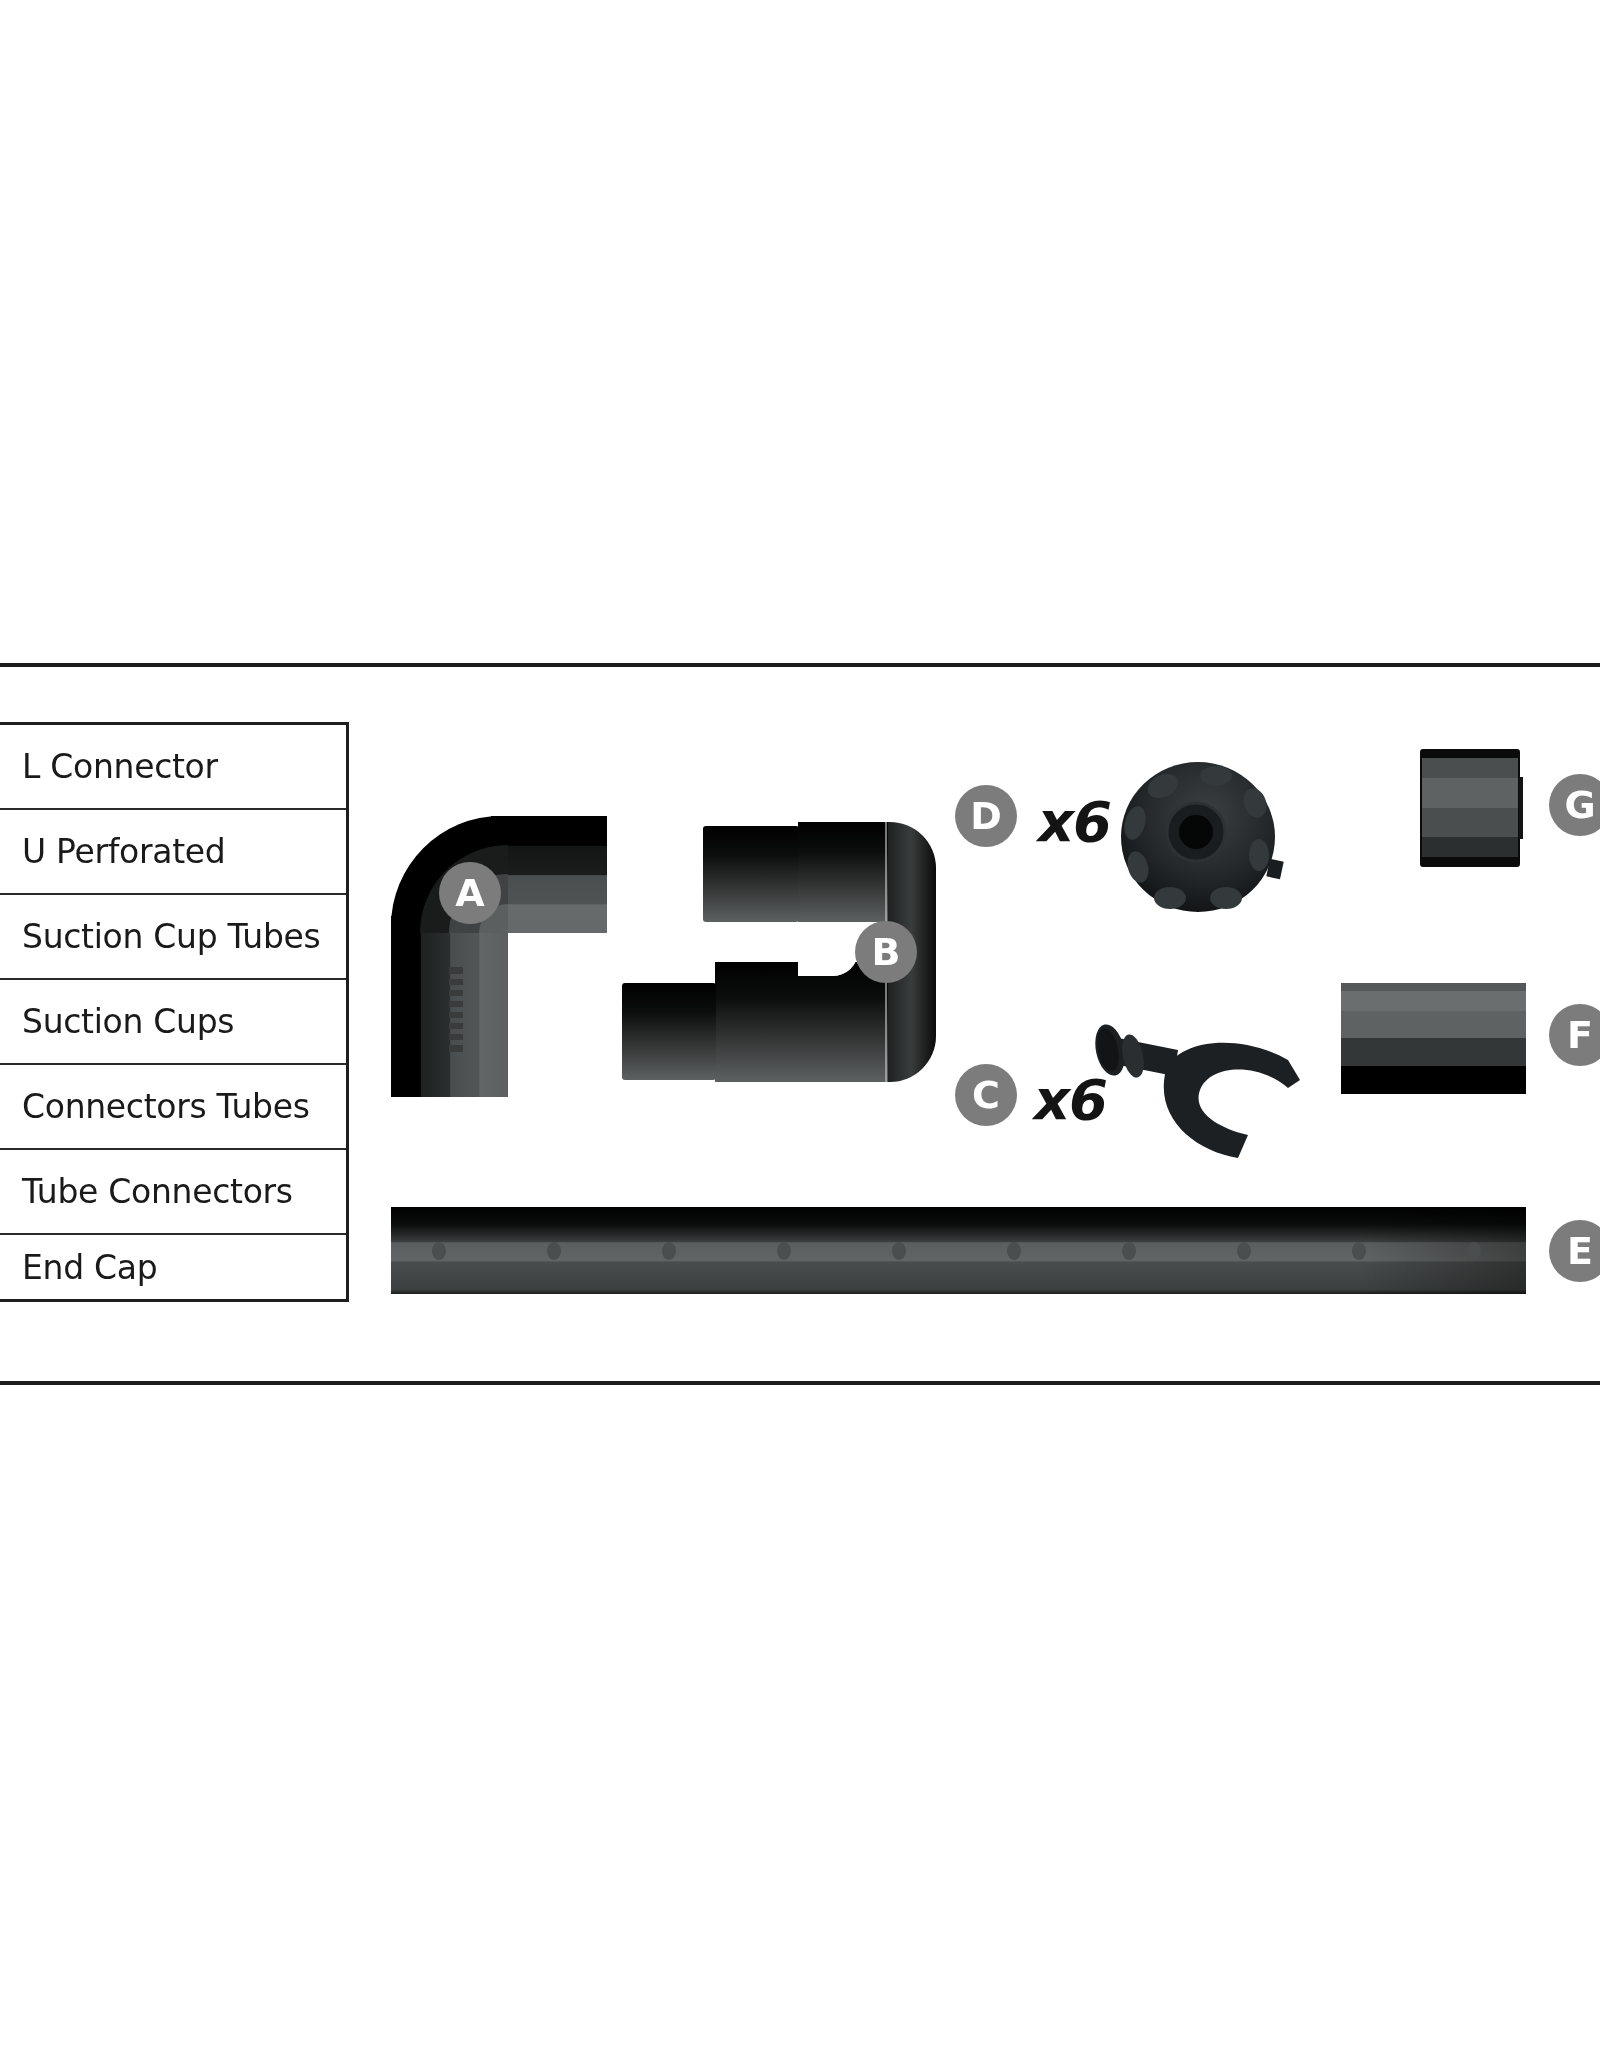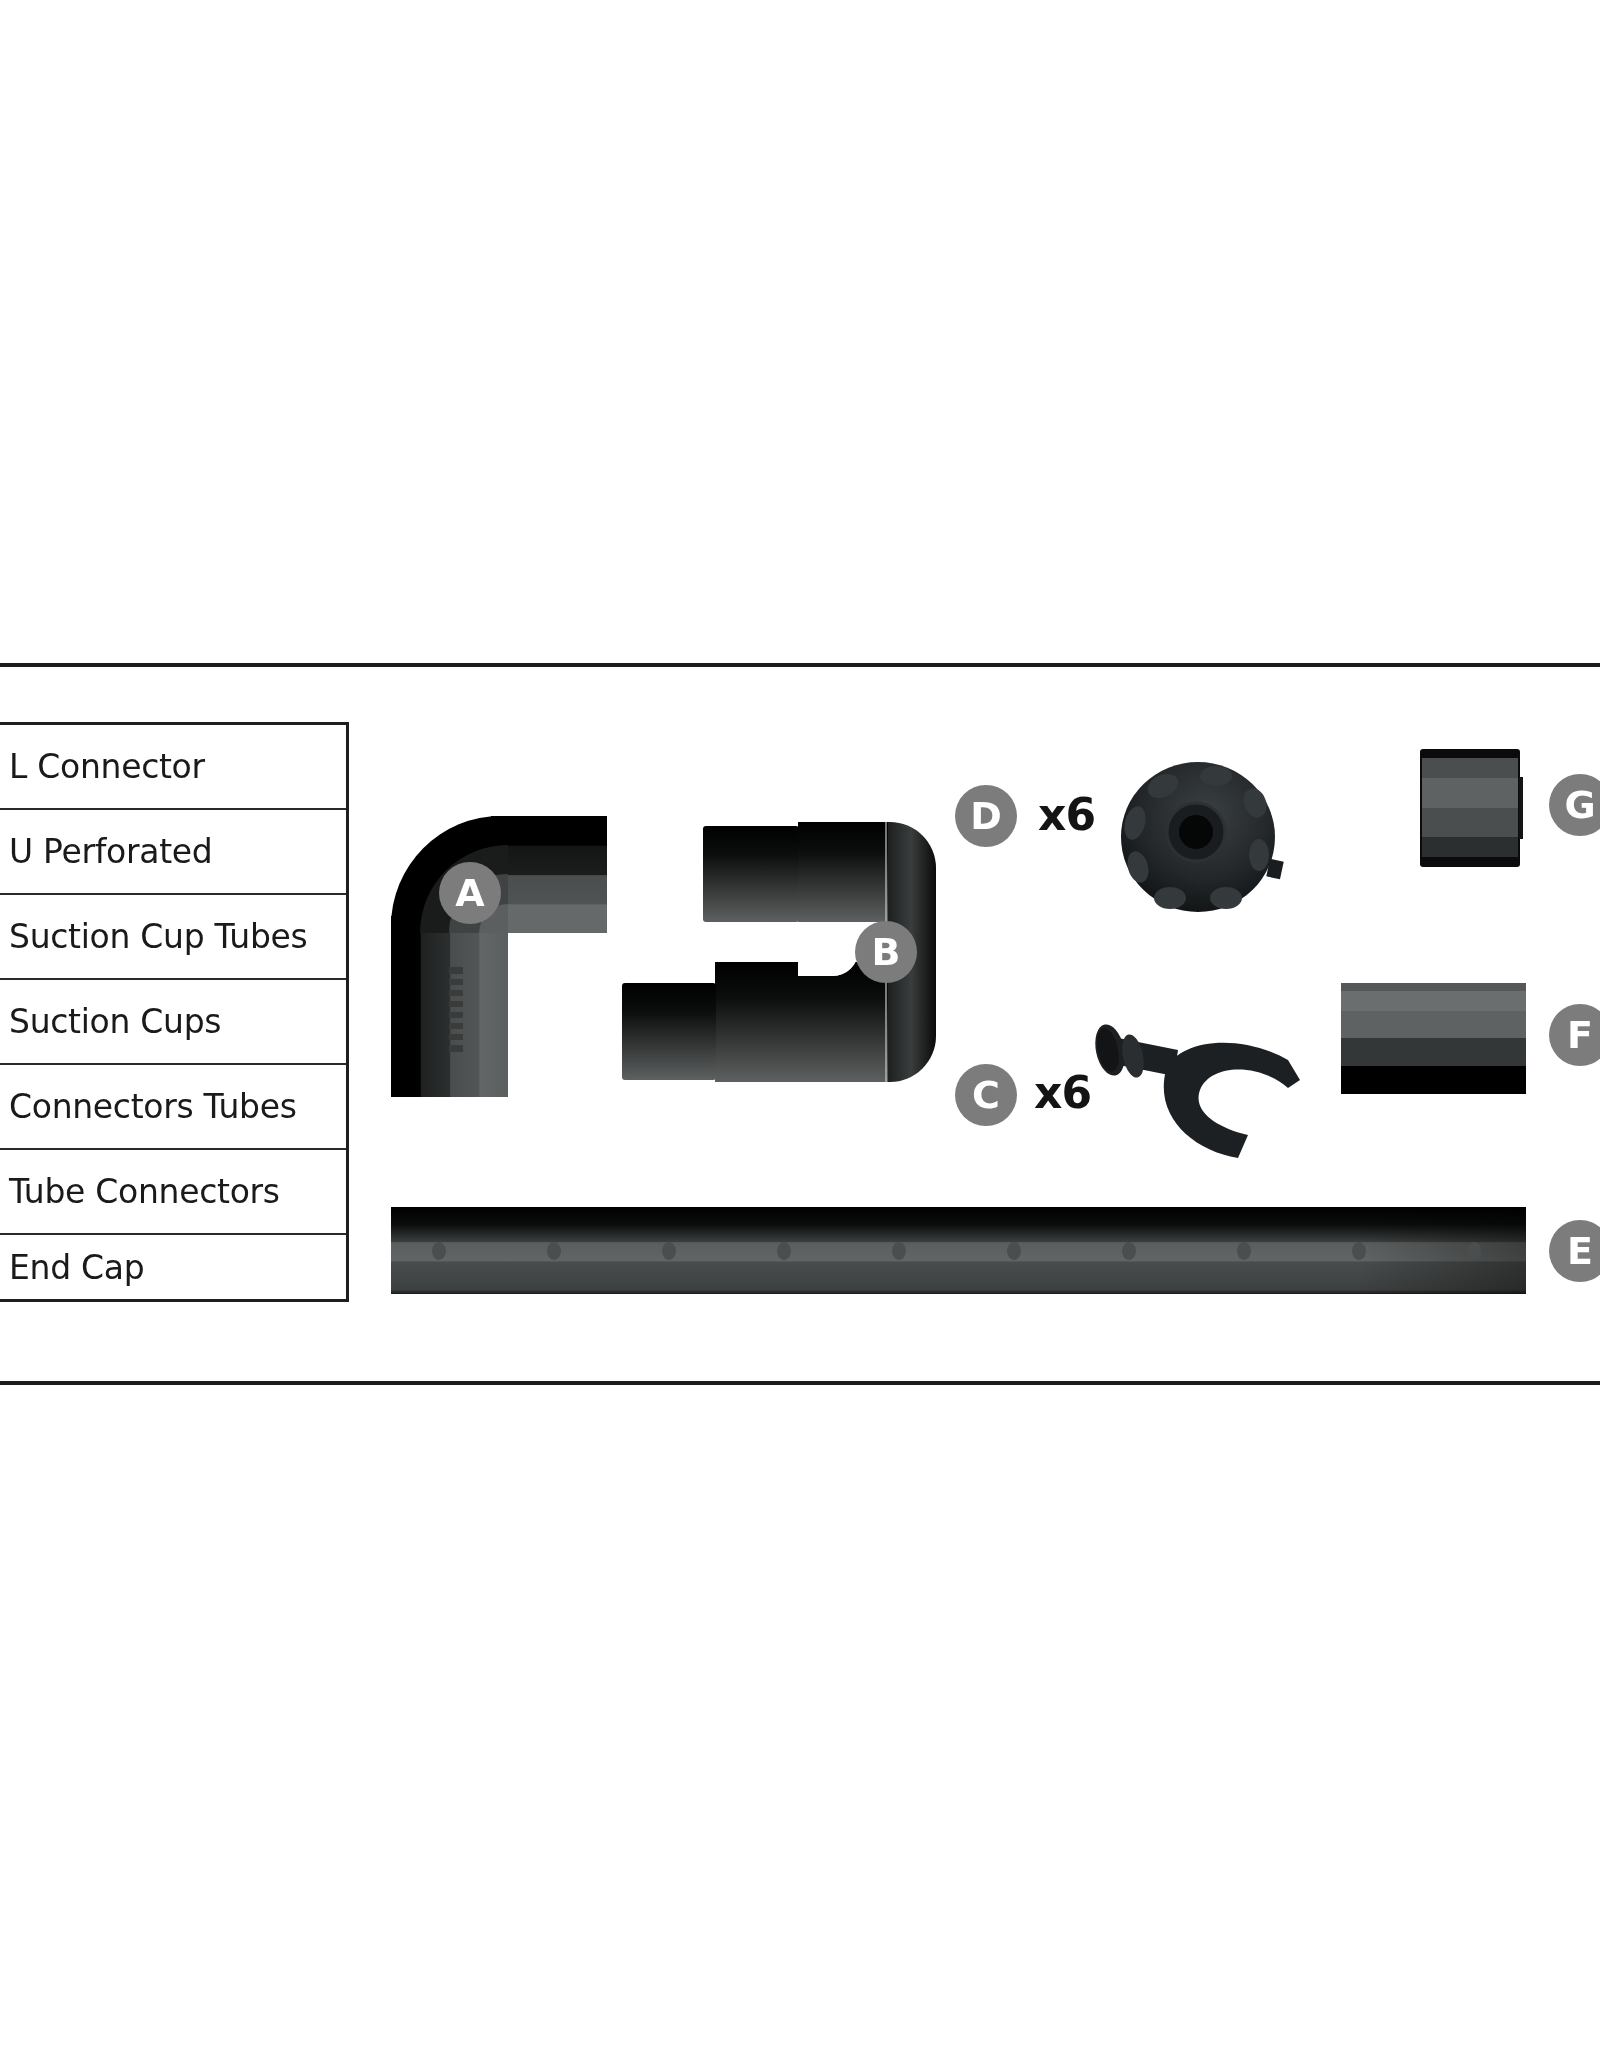--- a/index.html
+++ b/index.html
@@ -13,34 +13,34 @@
   }
   .rule.top { top: 663px; }
   .rule.bottom { top: 1381px; }
 
   .parts-table {
     position: absolute; left: -3px; top: 722px; width: 346px;
     border: 3px solid #1e1e1e; box-sizing: content-box;
   }
   .parts-row {
     height: 85px; border-bottom: 2px solid #2a2a2a; box-sizing: border-box;
-    display: flex; align-items: center; padding-left: 9px;
+    display: flex; align-items: center; padding-left: 22px;
     font-size: 33px; color: #1a1a1a; letter-spacing: -0.3px;
   }
   .parts-row:last-child { border-bottom: none; height: 64px; }
 
   .badge {
     position: absolute; width: 62px; height: 62px; border-radius: 50%;
     background: #7c7c7c; color: #ffffff; font-weight: bold;
     font-size: 38px; line-height: 62px; text-align: center;
     font-family: "DejaVu Sans", sans-serif;
   }
   .qty {
-    position: absolute; font-weight: bold; font-size: 44px; color: #141414;
-    font-family: "DejaVu Sans", sans-serif; letter-spacing: -1px;
+    position: absolute; font-weight: bold; font-size: 56px; color: #141414;
+    font-family: "DejaVu Sans", sans-serif; letter-spacing: -1px; font-style: italic;
   }
   .part { position: absolute; }
   svg { display: block; }
 </style>
 </head>
 <body>
 
 <div class="rule top"></div>
 
 <div class="parts-table">

